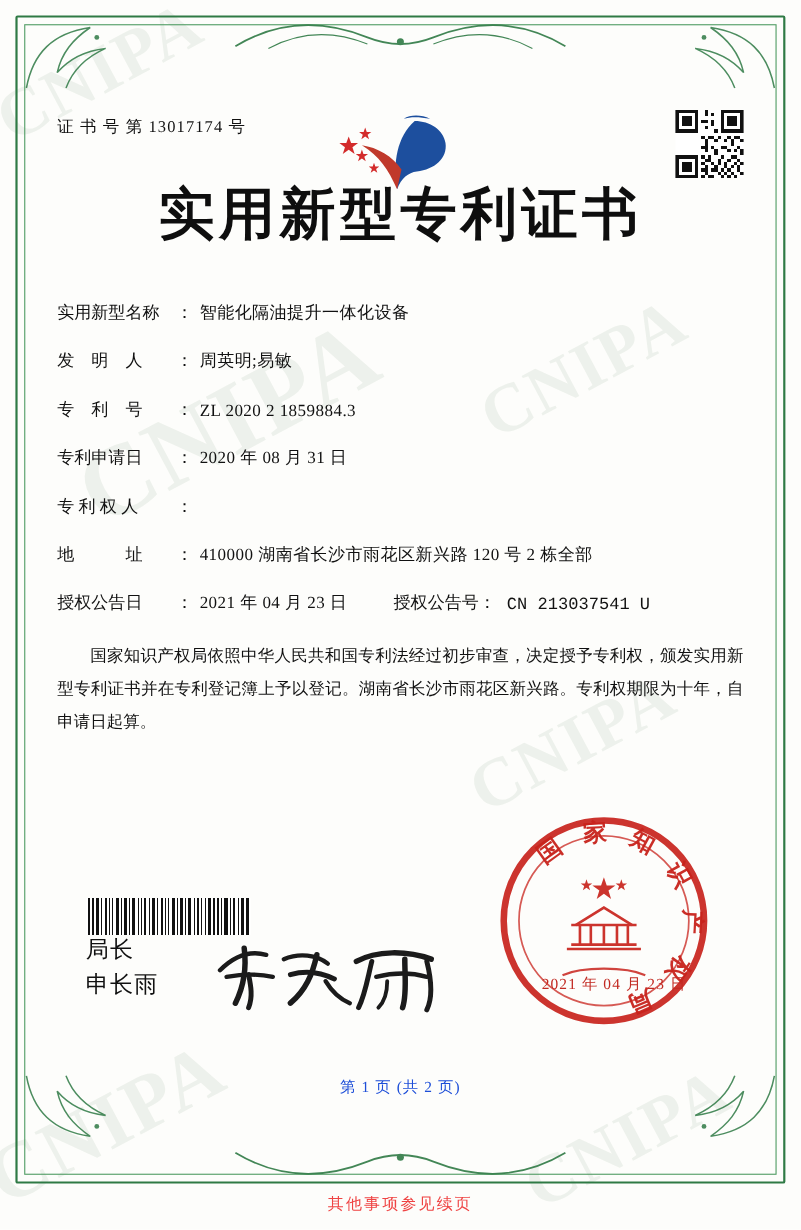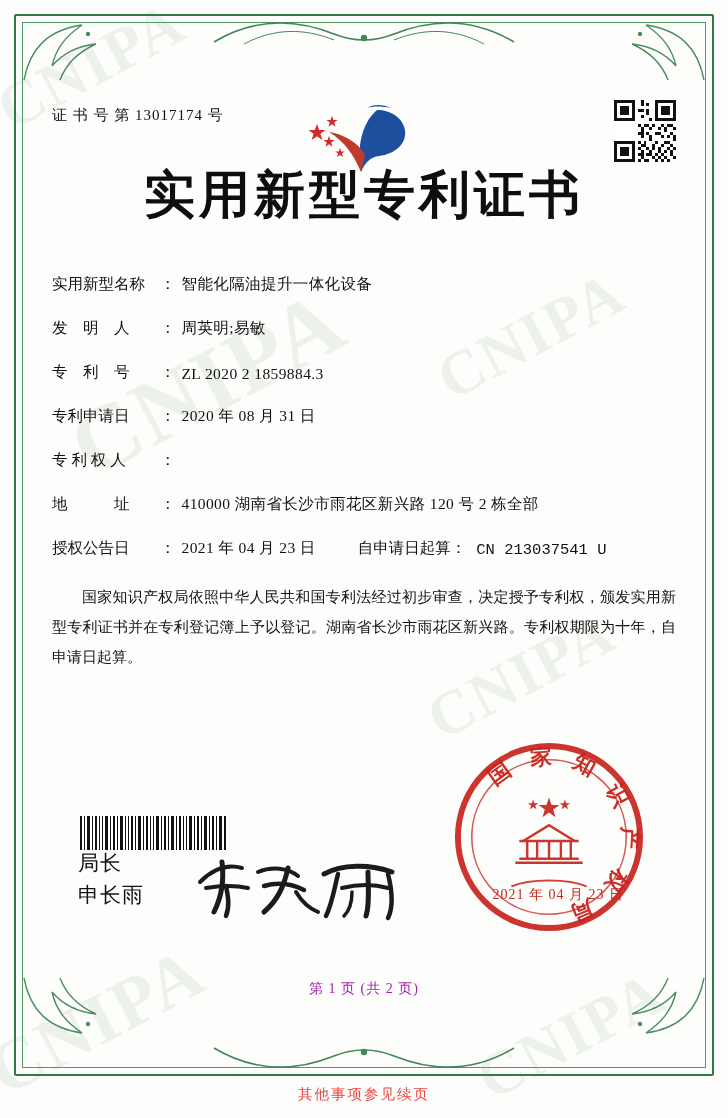--- a/index.html
+++ b/index.html
@@ -222,21 +222,21 @@
   }
 
   .page-no {
     position: absolute;
     left: 0;
     right: 0;
     bottom: 30px;
     text-align: center;
     font-family: "Liberation Serif", serif;
     font-size: 14px;
-    color: #a21caf;
+    color: #1d4ed8;
     letter-spacing: 1px;
   }
 
   .footer-note {
     position: absolute;
     left: 0;
     right: 0;
     bottom: 14px;
     text-align: center;
     font-family: "Liberation Serif", serif;
@@ -407,21 +407,21 @@
       <div class="field-row">
         <span class="field-label">地　　　址</span>
         <span class="field-colon">：</span>
         <span class="field-value">410000 湖南省长沙市雨花区新兴路 120 号 2 栋全部</span>
       </div>
 
       <div class="field-row inline-two">
         <span class="field-label">授权公告日</span>
         <span class="field-colon">：</span>
         <span class="field-value">2021 年 04 月 23 日</span>
-        <span class="second-label">自申请日起算</span>
+        <span class="second-label">授权公告号</span>
         <span class="field-colon">：</span>
         <span class="second-value">CN 213037541 U</span>
       </div>
 
     </div>
 
     <div class="paragraphs">
       <p>国家知识产权局依照中华人民共和国专利法经过初步审查，决定授予专利权，颁发实用新型专利证书并在专利登记簿上予以登记。湖南省长沙市雨花区新兴路。专利权期限为十年，自申请日起算。</p>
     </div>
 

